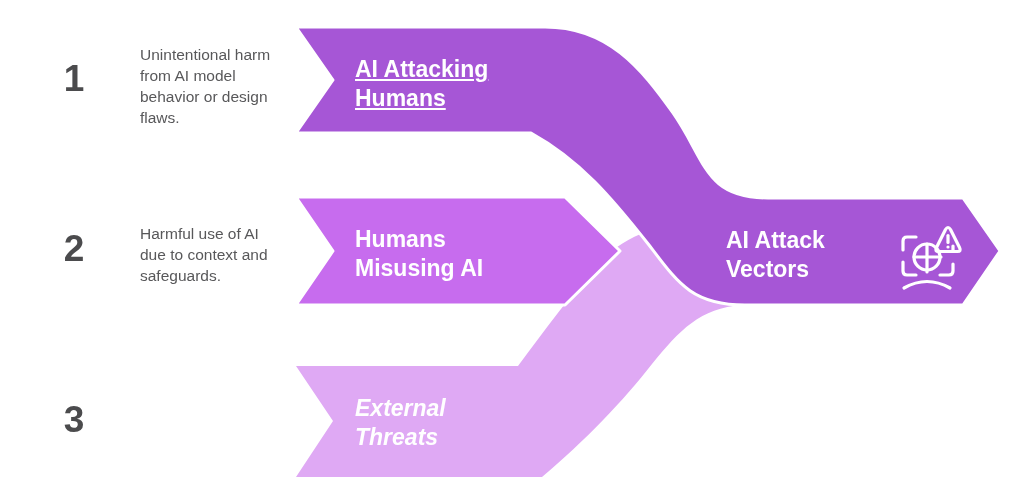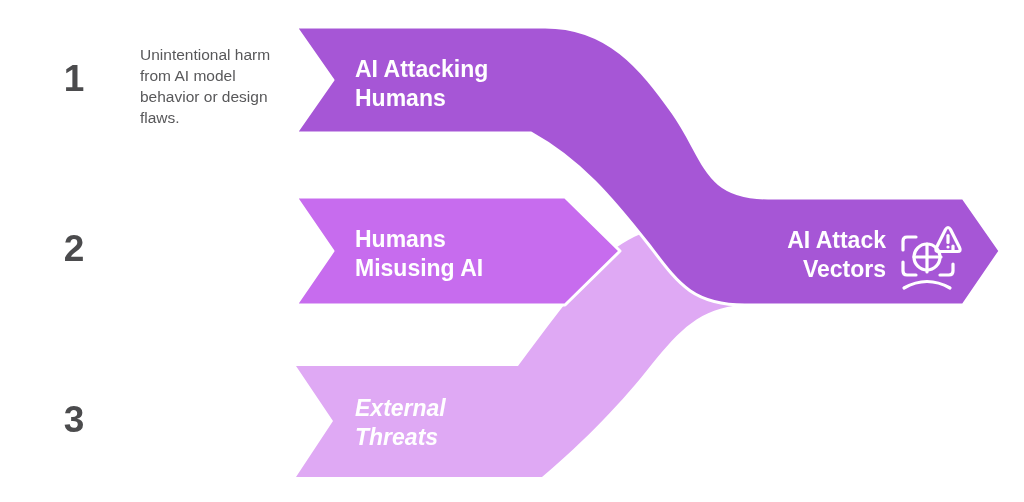--- a/index.html
+++ b/index.html
@@ -53,21 +53,20 @@
     font-weight: bold;
     font-size: 23px;
     line-height: 29px;
     white-space: pre-line;
   }
   .result-label {
     position: absolute;
     left: 726px;
     top: 226px;
     width: 160px;
-    text-align: right;
     color: #ffffff;
     font-weight: bold;
     font-size: 23px;
     line-height: 29px;
     white-space: pre-line;
   }
   .icon-stroke {
     fill: none;
     stroke: #ffffff;
     stroke-width: 3.2;
@@ -113,24 +112,27 @@
       <circle cx="55" cy="27" r="1.6" fill="#ffffff"></circle>
       <path class="icon-stroke" d="M 11,68 Q 34,55 57,68"></path>
     </g>
   </svg>
 
   <div class="step-number" style="left:56px; top:60px;">1</div>
   <div class="step-desc" style="top:44px;">Unintentional harm
 from AI model
 behavior or design
 flaws.</div>
-  <div class="banner-label" style="left:355px; top:55px;">AI Attacking
+  <div class="banner-label" style="left:355px; top:55px;text-decoration:underline;">AI Attacking
 Humans</div>
 
   <div class="step-number" style="left:56px; top:230px;">2</div>
+  <div class="step-desc" style="top:223px;">Harmful use of AI
+due to context and
+safeguards.</div>
   <div class="banner-label" style="left:355px; top:225px;">Humans
 Misusing AI</div>
 
   <div class="step-number" style="left:56px; top:401px;">3</div>
   <div class="banner-label" style="left:355px; top:394px;font-style:italic;">External
 Threats</div>
 
   <div class="result-label">AI Attack
 Vectors</div>
 

